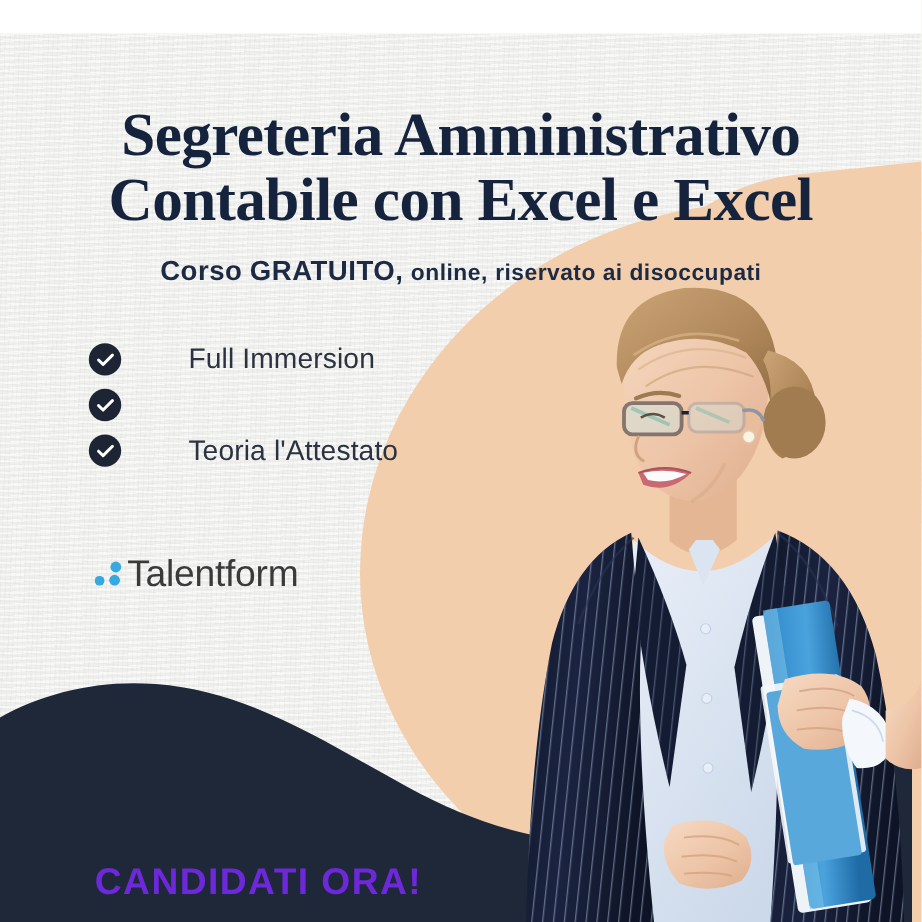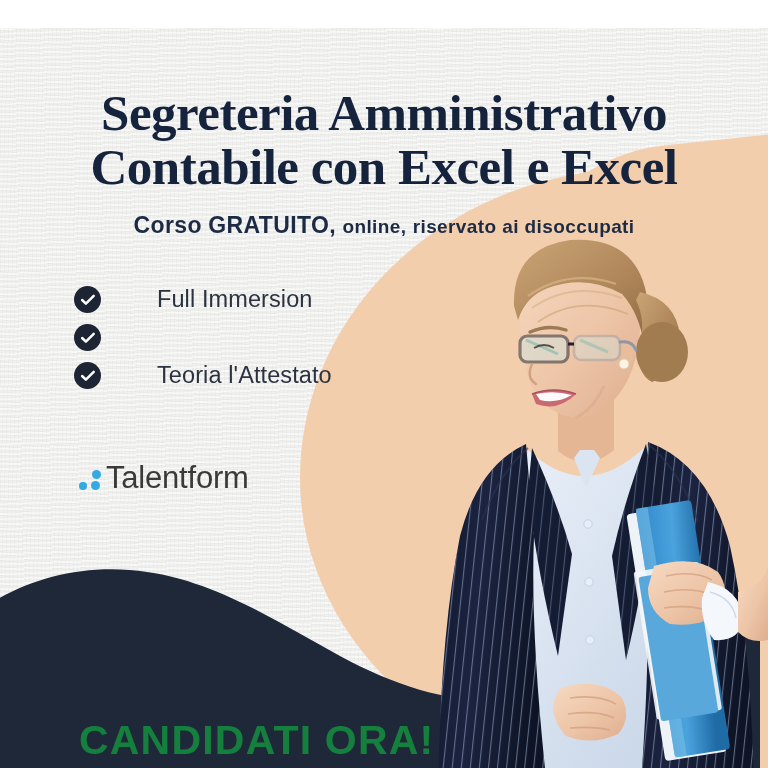--- a/index.html
+++ b/index.html
@@ -128,21 +128,20 @@
     letter-spacing: 0.1px;
     white-space: nowrap;
   }
 
   
   .logo {
     position: absolute;
     left: 76px;
     top: 432px;
     display: flex;
-    align-items: center;
     z-index: 6;
   }
   .logo-mark {
     width: 32px;
     height: 32px;
     position: relative;
     flex: 0 0 32px;
   }
   .logo-mark i {
     position: absolute;
@@ -162,23 +161,23 @@
     margin-left: -2px;
   }
 
   
   .cta {
     position: absolute;
     left: 79px;
     top: 689px;
     font-family: "Liberation Sans", sans-serif;
     font-weight: 700;
-    font-size: 41px;
+    font-size: 31px;
     letter-spacing: 1.2px;
-    color: #15803d;
+    color: #6d28d9;
     z-index: 8;
     white-space: nowrap;
   }
 
   
   .figure-wrap {
     position: absolute;
     right: 0;
     bottom: 0;
     width: 360px;

